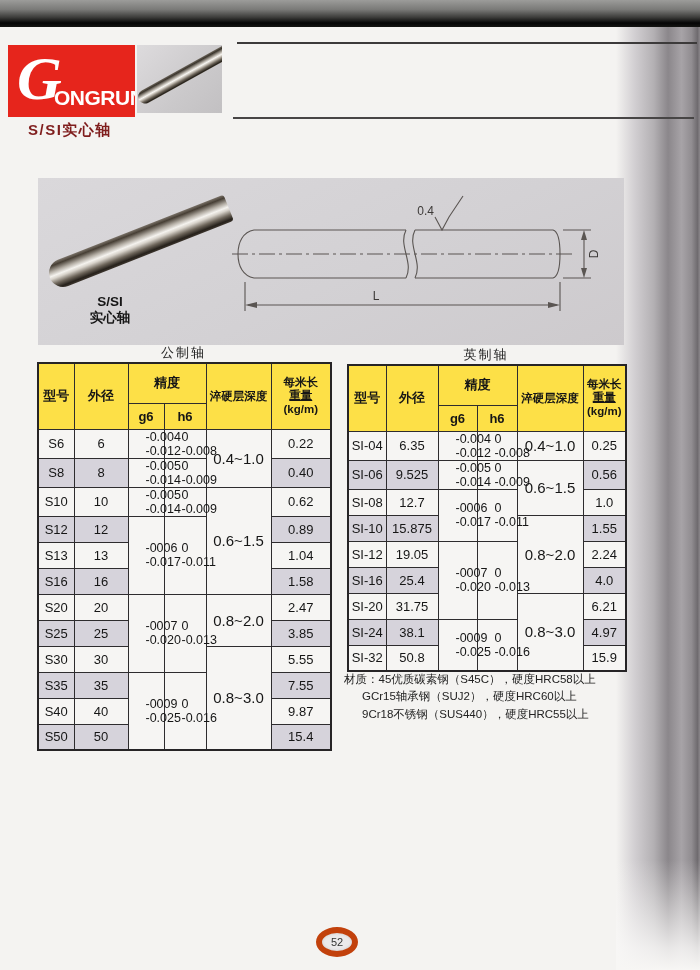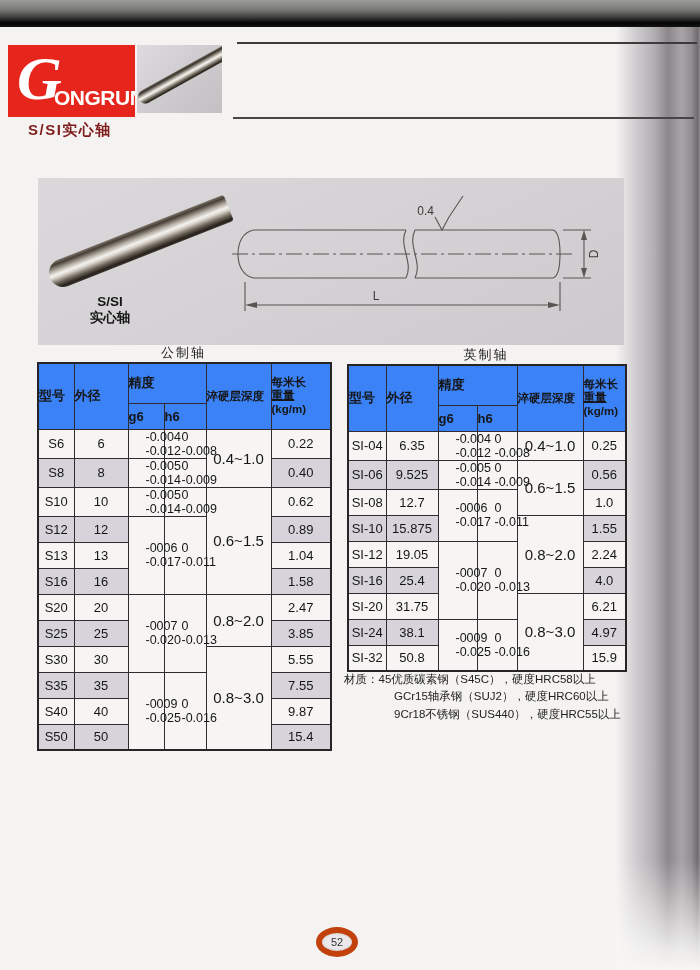--- a/index.html
+++ b/index.html
@@ -36,32 +36,32 @@
     border-radius:14px 3px 3px 14px;
     background:linear-gradient(to bottom,#7a7268 0%,#473f35 12%,#b5afa6 32%,#f5f3ef 47%,#d8d3cb 57%,#6e665b 76%,#26211b 92%,#3d362e 100%);}
   .panel-label{position:absolute;left:36px;top:116px;width:72px;text-align:center;
     font-weight:700;font-size:13.5px;line-height:1.2;color:#161616;}
   .panel svg{position:absolute;left:0;top:0;}
 
   
   .tbl-title{font-size:13px;letter-spacing:2px;color:#262626;text-align:center;}
   table.spec{position:absolute;border-collapse:collapse;table-layout:fixed;border:2px solid #262426;}
   table.spec td{border:1px solid #2e2c2e;padding:0;vertical-align:middle;font-size:13px;color:#161616;background:#f6f5f3;}
-  table.spec td.hd{background:#3b82f6;text-align:left;font-weight:700;font-size:13px;margin-left:48px;}
+  table.spec td.hd{background:#fde047;text-align:center;font-weight:700;font-size:13px;margin-left:48px;}
   table.spec td.hd.small{font-size:11.5px;letter-spacing:0;}
   table.spec td.c{text-align:center;}
   table.spec td.p{text-align:left;padding-left:17px;font-size:12.5px;line-height:1.12;white-space:pre-line;}
   table.spec td.d{text-align:center;font-size:15px;}
   table.spec td.sh{background:#d6d3db;}
   .wstack{line-height:1.18;font-size:11.5px;font-weight:700;}
   .wl2{text-decoration:underline;}
 
   
   .notes{left:344px;top:671px;width:300px;font-size:11.5px;line-height:1.5;color:#222;}
-  .note-ind{margin-left:50px;}
+  .note-ind{margin-left:18px;}
 
   .pagenum{left:316px;top:927px;width:30px;height:18px;border:6px solid #c2410c;border-radius:50%;
     background:#ebe9eb;text-align:center;font-size:11px;line-height:18px;color:#333;
     box-shadow:inset 0 0 3px rgba(0,0,0,.15);}
 </style>
 </head>
 <body>
 
 <div id="page">
 

